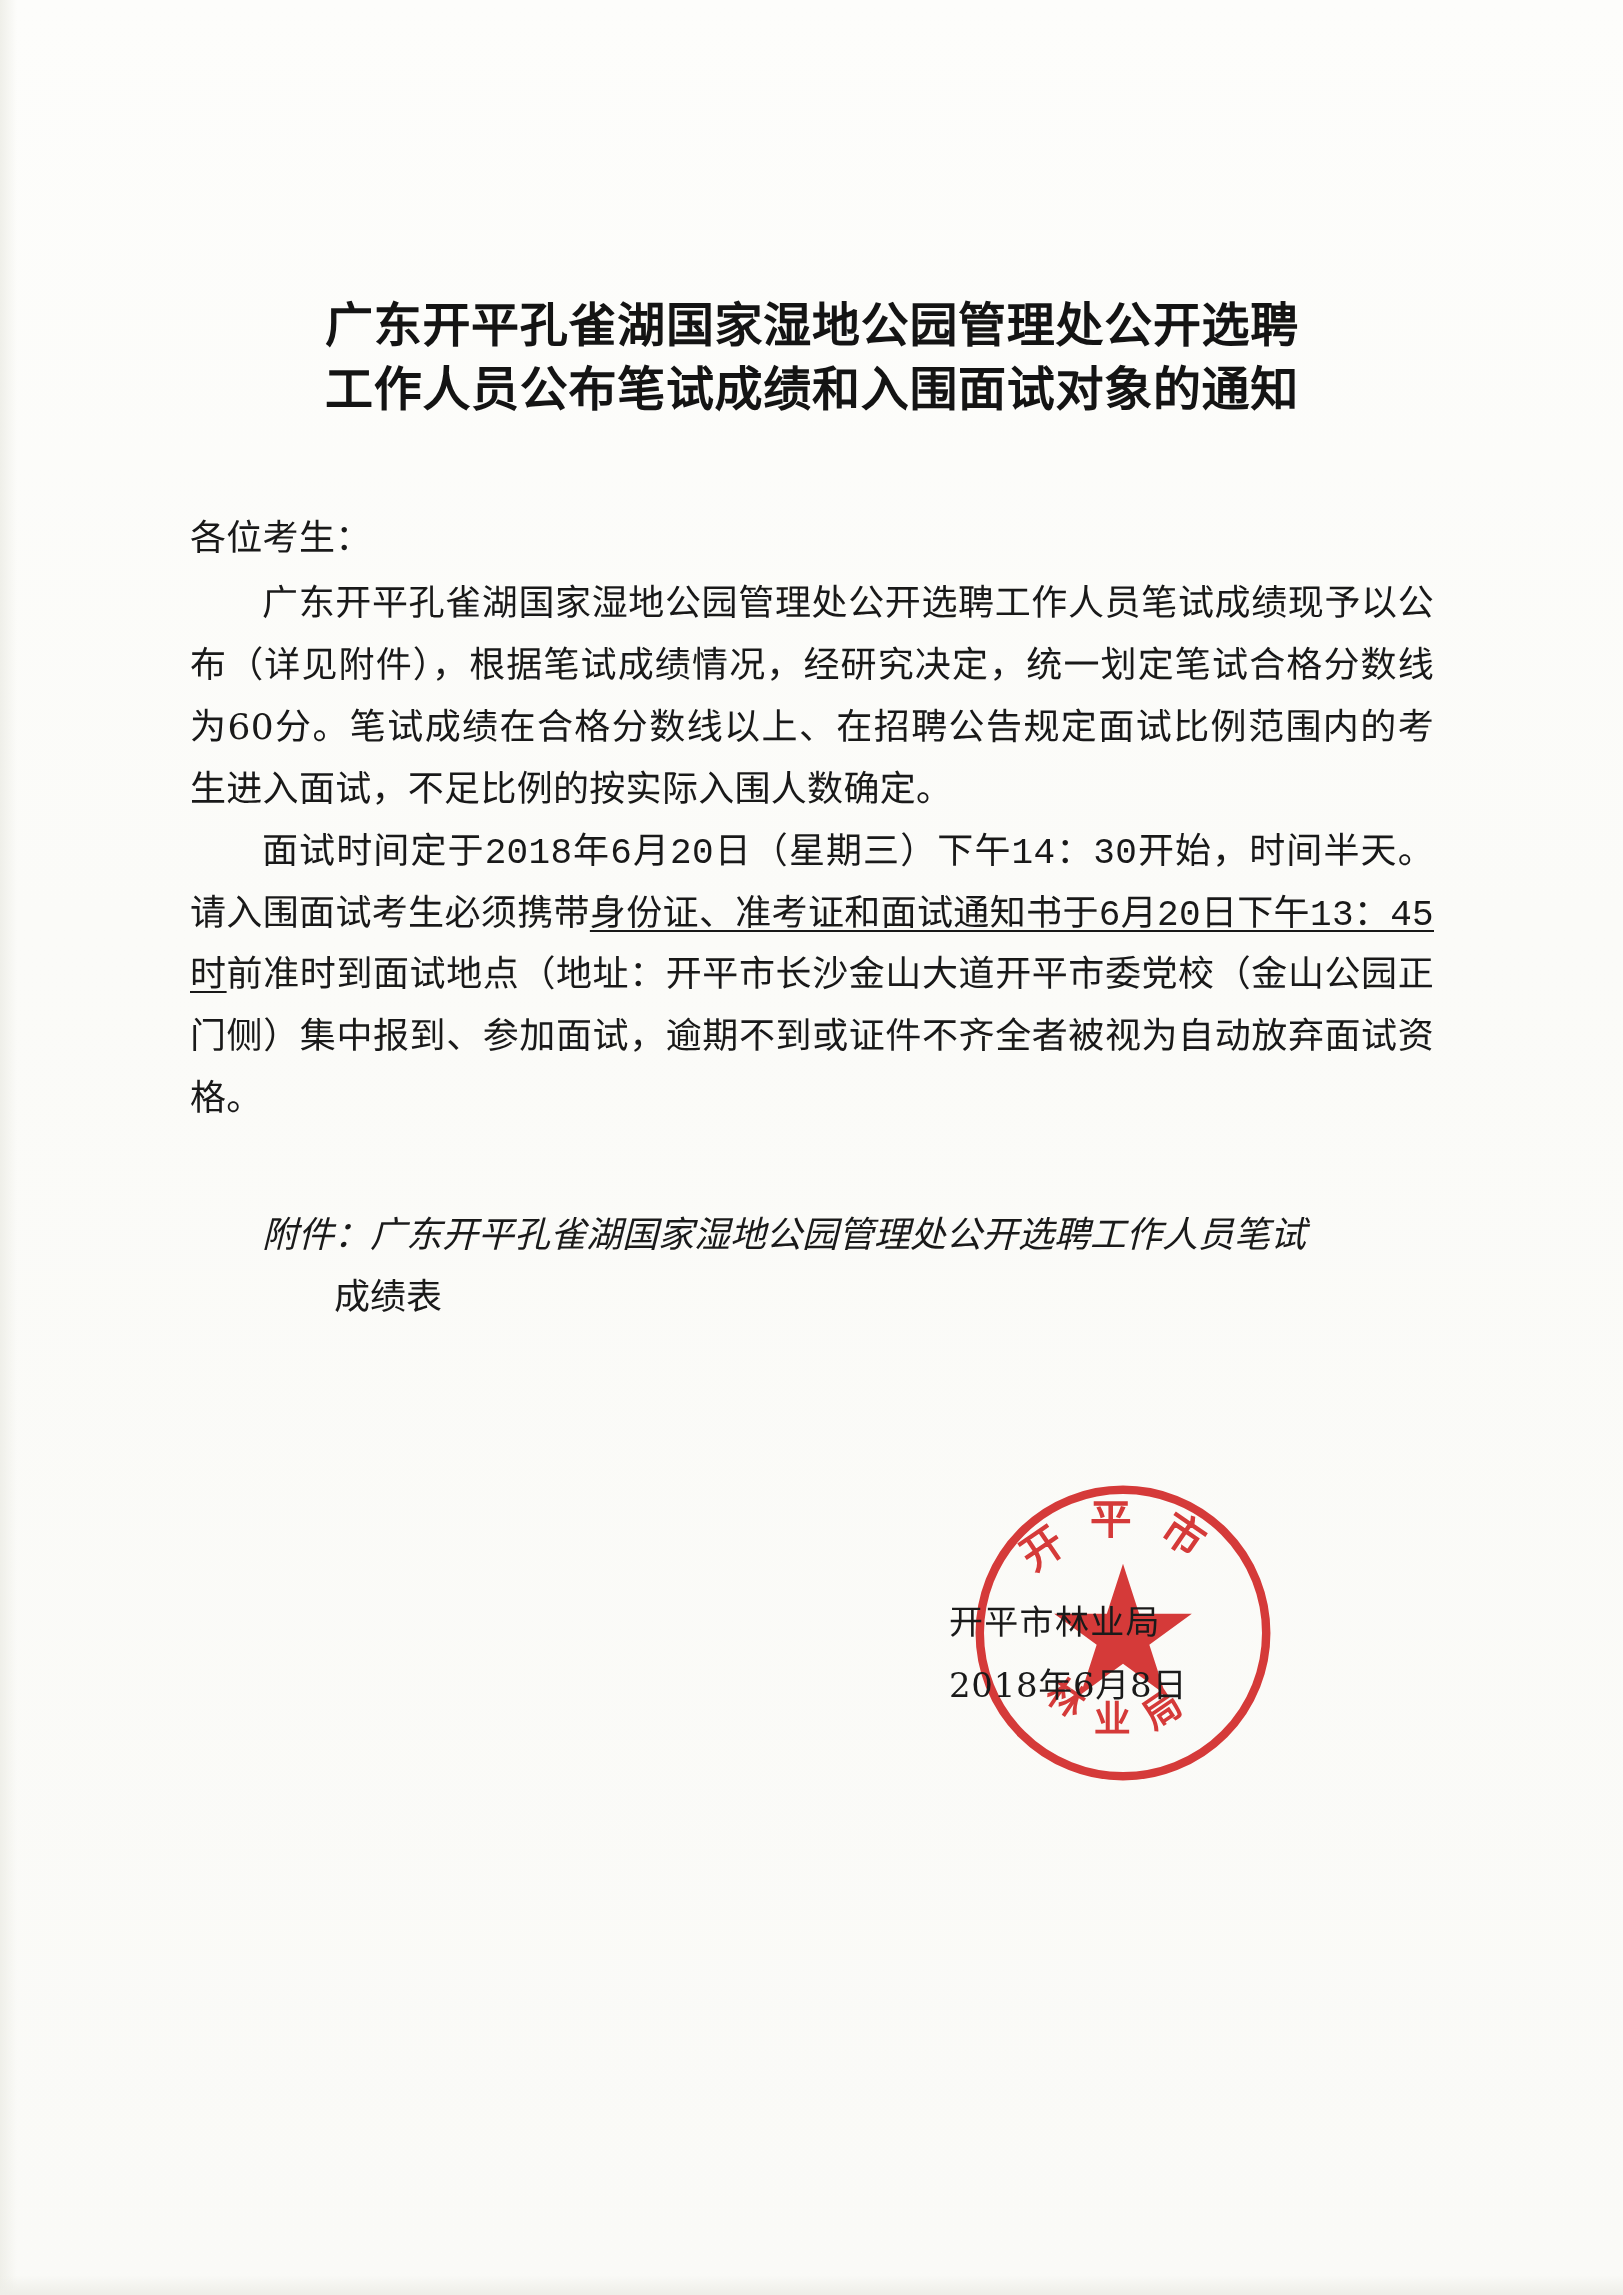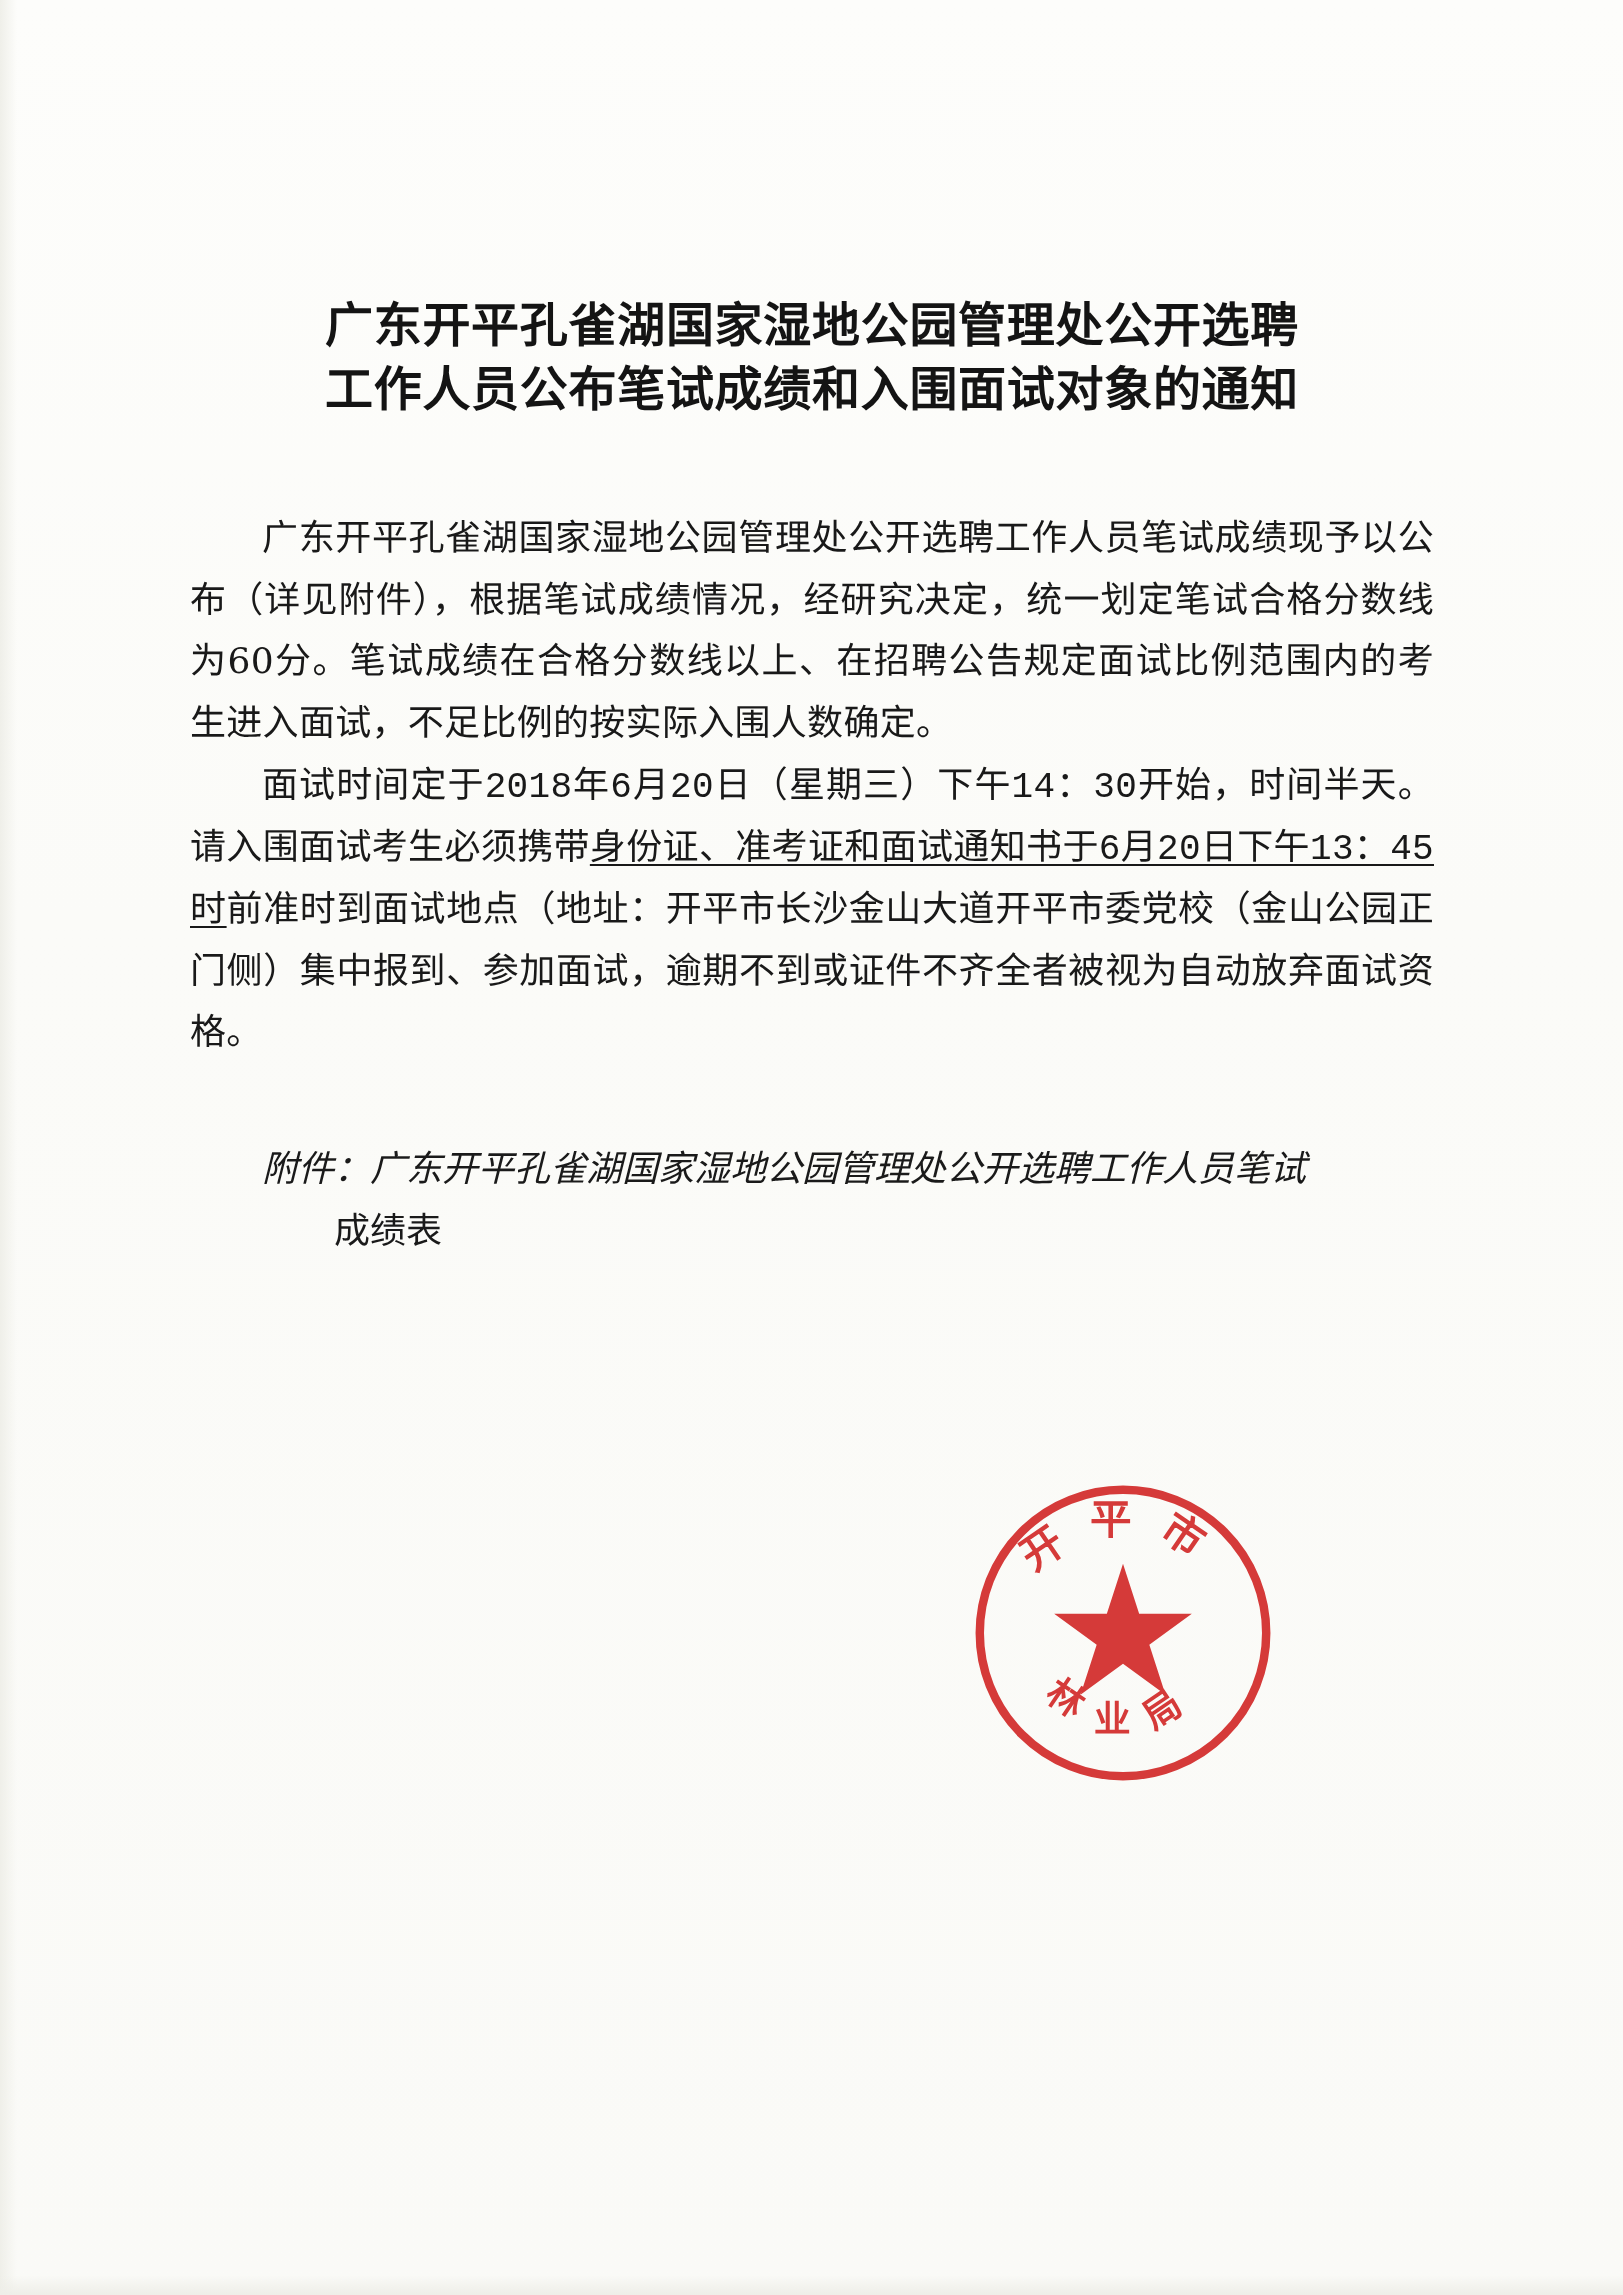--- a/index.html
+++ b/index.html
@@ -137,20 +137,21 @@
   <div class="paper-edge-bottom"></div>
 
   <div class="content">
 
     <h1 class="doc-title">
       <span>广东开平孔雀湖国家湿地公园管理处公开选聘</span>
       <span class="line2">工作人员公布笔试成绩和入围面试对象的通知</span>
     </h1>
 
     <div class="body-block">
+      <p class="salutation">各位考生：</p>
 
       <p class="para">广东开平孔雀湖国家湿地公园管理处公开选聘工作人员笔试成绩现予以公布（详见附件），根据笔试成绩情况，经研究决定，统一划定笔试合格分数线为60分。笔试成绩在合格分数线以上、在招聘公告规定面试比例范围内的考生进入面试，不足比例的按实际入围人数确定。</p>
 
       <p class="para"><span>面试时间定于2018年6月20日（星期三）下午14：30开始，时间半天。请入围面试考生必须携带</span><span class="u">身份证、准考证和面试通知书于6月20日下午13：45时</span><span>前准时到面试地点（地址：开平市长沙金山大道开平市委党校（金山公园正门侧）集中报到、参加面试，逾期不到或证件不齐全者被视为自动放弃面试资格。</span></p>
     </div>
 
     <div class="attach-block">
       <p class="attach-line1">附件：广东开平孔雀湖国家湿地公园管理处公开选聘工作人员笔试</p>
       <p class="attach-line2">成绩表</p>
     </div>
@@ -165,14 +166,18 @@
       <text class="seal-text" font-size="27" letter-spacing="16">
         <textPath href="#sealTopArc" startOffset="50%" text-anchor="middle">开平市</textPath>
       </text>
       <path id="sealBottomArc" d="M 36 100 A 64 64 0 0 0 164 100" fill="none"></path>
       <text class="seal-text" font-size="24" letter-spacing="14">
         <textPath href="#sealBottomArc" startOffset="50%" text-anchor="middle">林业局</textPath>
       </text>
     </svg>
   </div>
 
+  <div class="sign-area">
+    <p class="sign-org">开平市林业局</p>
+    <p class="sign-date">2018年6月8日</p>
+  </div>
 </div>
 
 
 </body></html>

